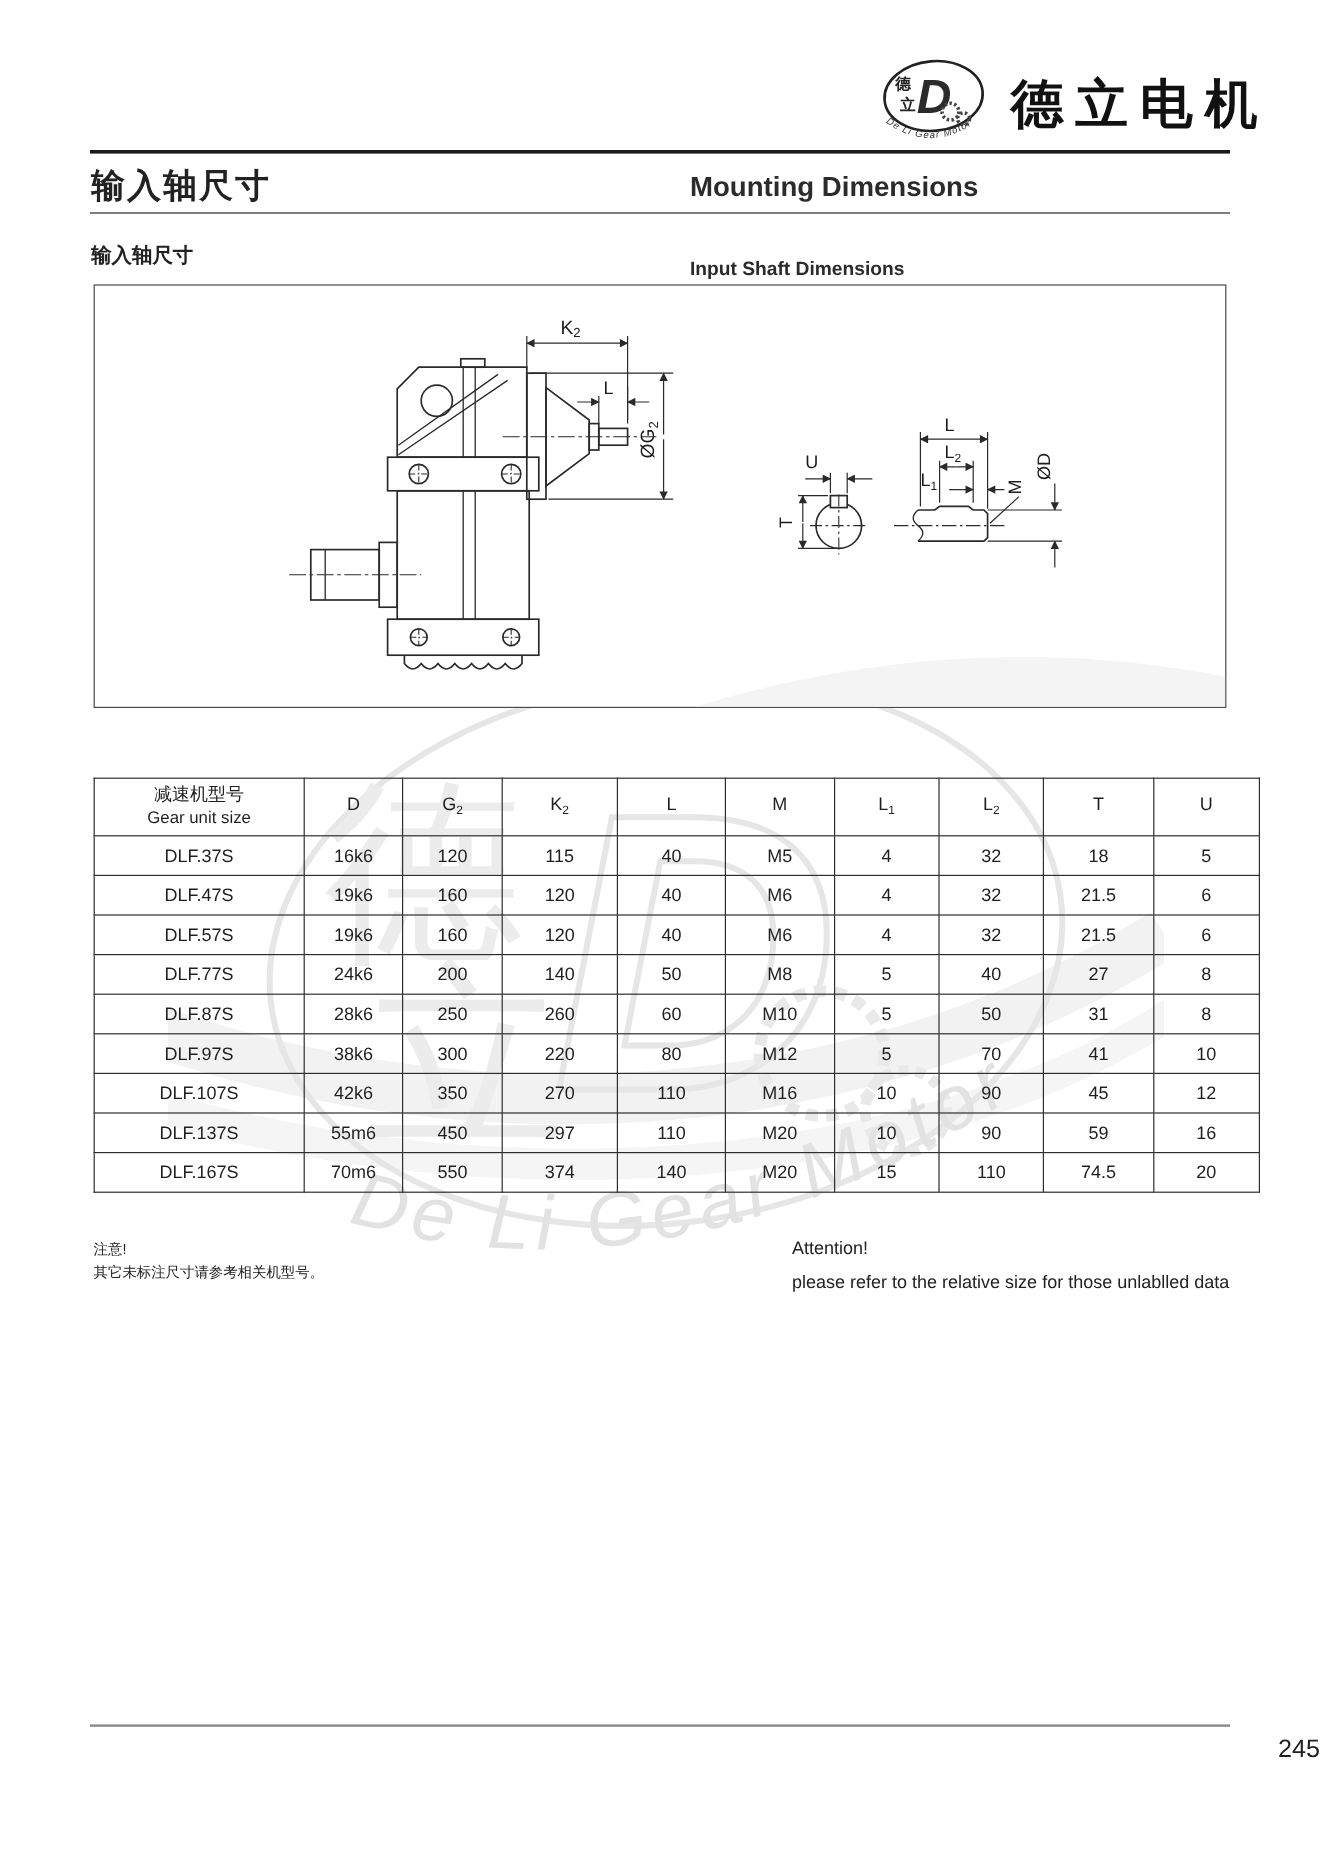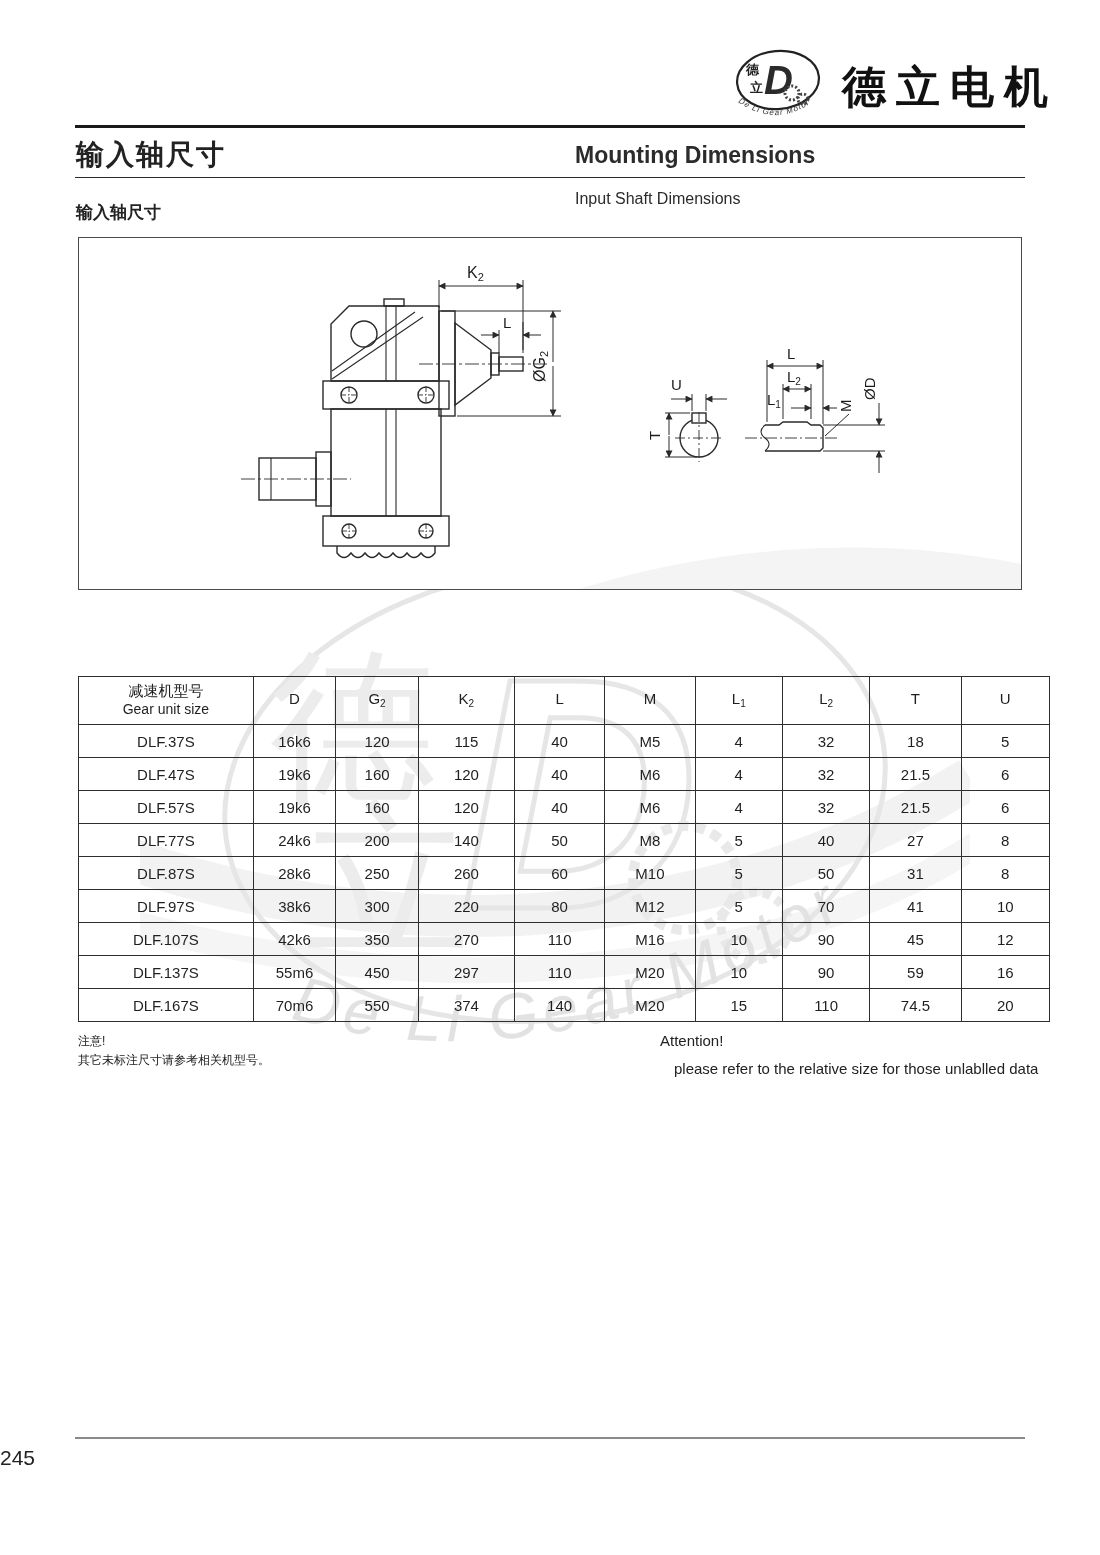--- a/index.html
+++ b/index.html
@@ -15,56 +15,56 @@
   #brand-name {
     left:842px; top:58px; width:200px; z-index:2;
     font-family:"DejaVu Serif", serif; font-weight:bold; 
     font-size:44px; letter-spacing:10px; color:#111; white-space:nowrap;
   }
   #rule-thick { left:75px; top:125px; width:950px; height:3px; background:#1a1a1a; z-index:2; }
   #title-cn { left:76px; top:136px; font-size:28px; font-weight:bold; letter-spacing:2px; color:#222; z-index:2; }
   #title-en { left:575px; top:142px; font-size:23px; font-weight:bold; color:#2b2b2b; z-index:2; }
   #rule-thin { left:75px; top:177px; width:950px; height:1px; background:#2a2a2a; z-index:2; }
   #subtitle-cn { left:76px; top:201px; font-size:17px; font-weight:bold; color:#222; z-index:2; }
-  #subtitle-en { left:575px; top:190px; font-size:16px; font-weight:normal; color:#2b2b2b; z-index:2; }
+  #subtitle-en { left:575px; top:216px; font-size:16px; font-weight:bold; color:#2b2b2b; z-index:2; }
 
   
   #drawing-box {
     left:78px; top:237px; width:944px; height:353px;
     border:1px solid #4a4a4a; background:#ffffff; z-index:2;
   }
   #drawing-box svg { display:block; }
 
   
   #watermark { left:140px; top:548px; width:830px; height:540px; z-index:0; pointer-events:none; }
 
   
-  #dims-table-wrap { left:78px; top:676px; width:972px; z-index:1; }
+  #dims-table-wrap { left:78px; top:648px; width:972px; z-index:1; }
   table#dims-table {
     width:100%; border-collapse:collapse; background:transparent;
     font-size:15px; color:#1f1f1f; table-layout:fixed;
   }
   #dims-table th, #dims-table td {
     border:1.5px solid #2e2e2e; text-align:center; vertical-align:middle;
     background:transparent; font-weight:normal; padding:0;
   }
   #dims-table thead th { height:48px; line-height:1.25; }
   #dims-table tbody td { height:33px; }
   .hdr-cn { font-size:15px; display:block; }
   .hdr-en { font-size:14px; display:block; }
   .sub { font-size:10px; vertical-align:-3px; }
 
   
   #note-cn { left:78px; top:1032px; font-size:12px; line-height:1.6; color:#222; z-index:2; }
   #note-en-title { left:660px; top:1032px; font-size:15px; color:#222; z-index:2; }
-  #note-en-body  { left:660px; top:1060px; font-size:15px; color:#222; z-index:2;margin-left:14px; }
+  #note-en-body  { left:660px; top:1060px; font-size:15px; color:#222; z-index:2; }
 
   
   #footer-rule { left:75px; top:1437px; width:950px; height:2px; background:#8a8a8a; z-index:2; }
-  #page-number { left:0; top:1446px; width:1100px; text-align:left; font-size:21px; color:#222; z-index:2; }
+  #page-number { left:0; top:1446px; width:1100px; text-align:right; font-size:21px; color:#222; z-index:2; }
 
   text { font-family:"Liberation Sans", sans-serif; }
 </style>
 </head>
 <body>
 
 <div class="abs" id="watermark">
   <svg width="830" height="540" viewBox="0 0 830 540">
     <path d="M-40,300 C220,400 560,400 830,230" fill="none" stroke="#f2f2f2" stroke-width="42"></path>
     <path d="M-40,365 C260,460 640,440 860,280" fill="none" stroke="#f5f5f5" stroke-width="26"></path>

